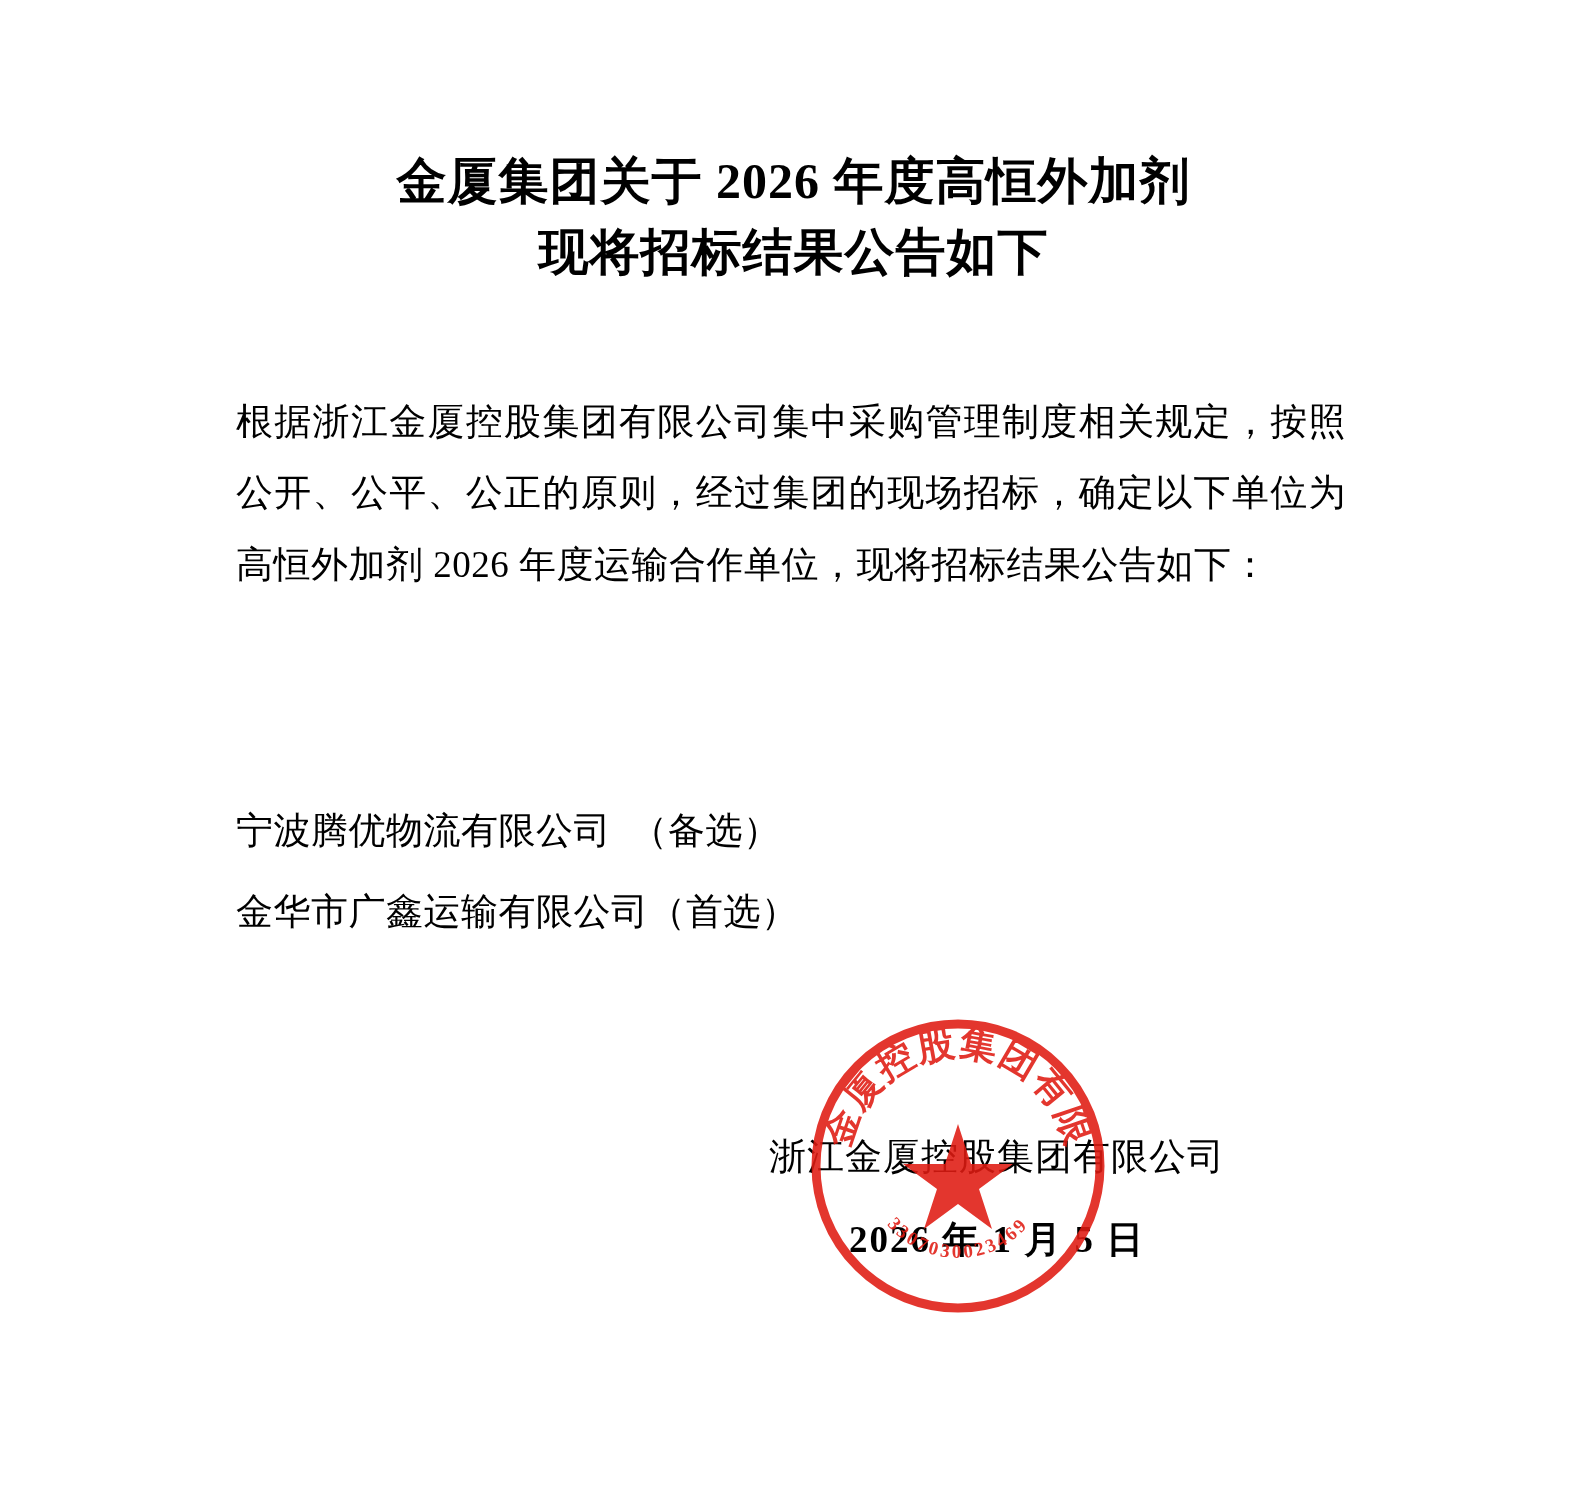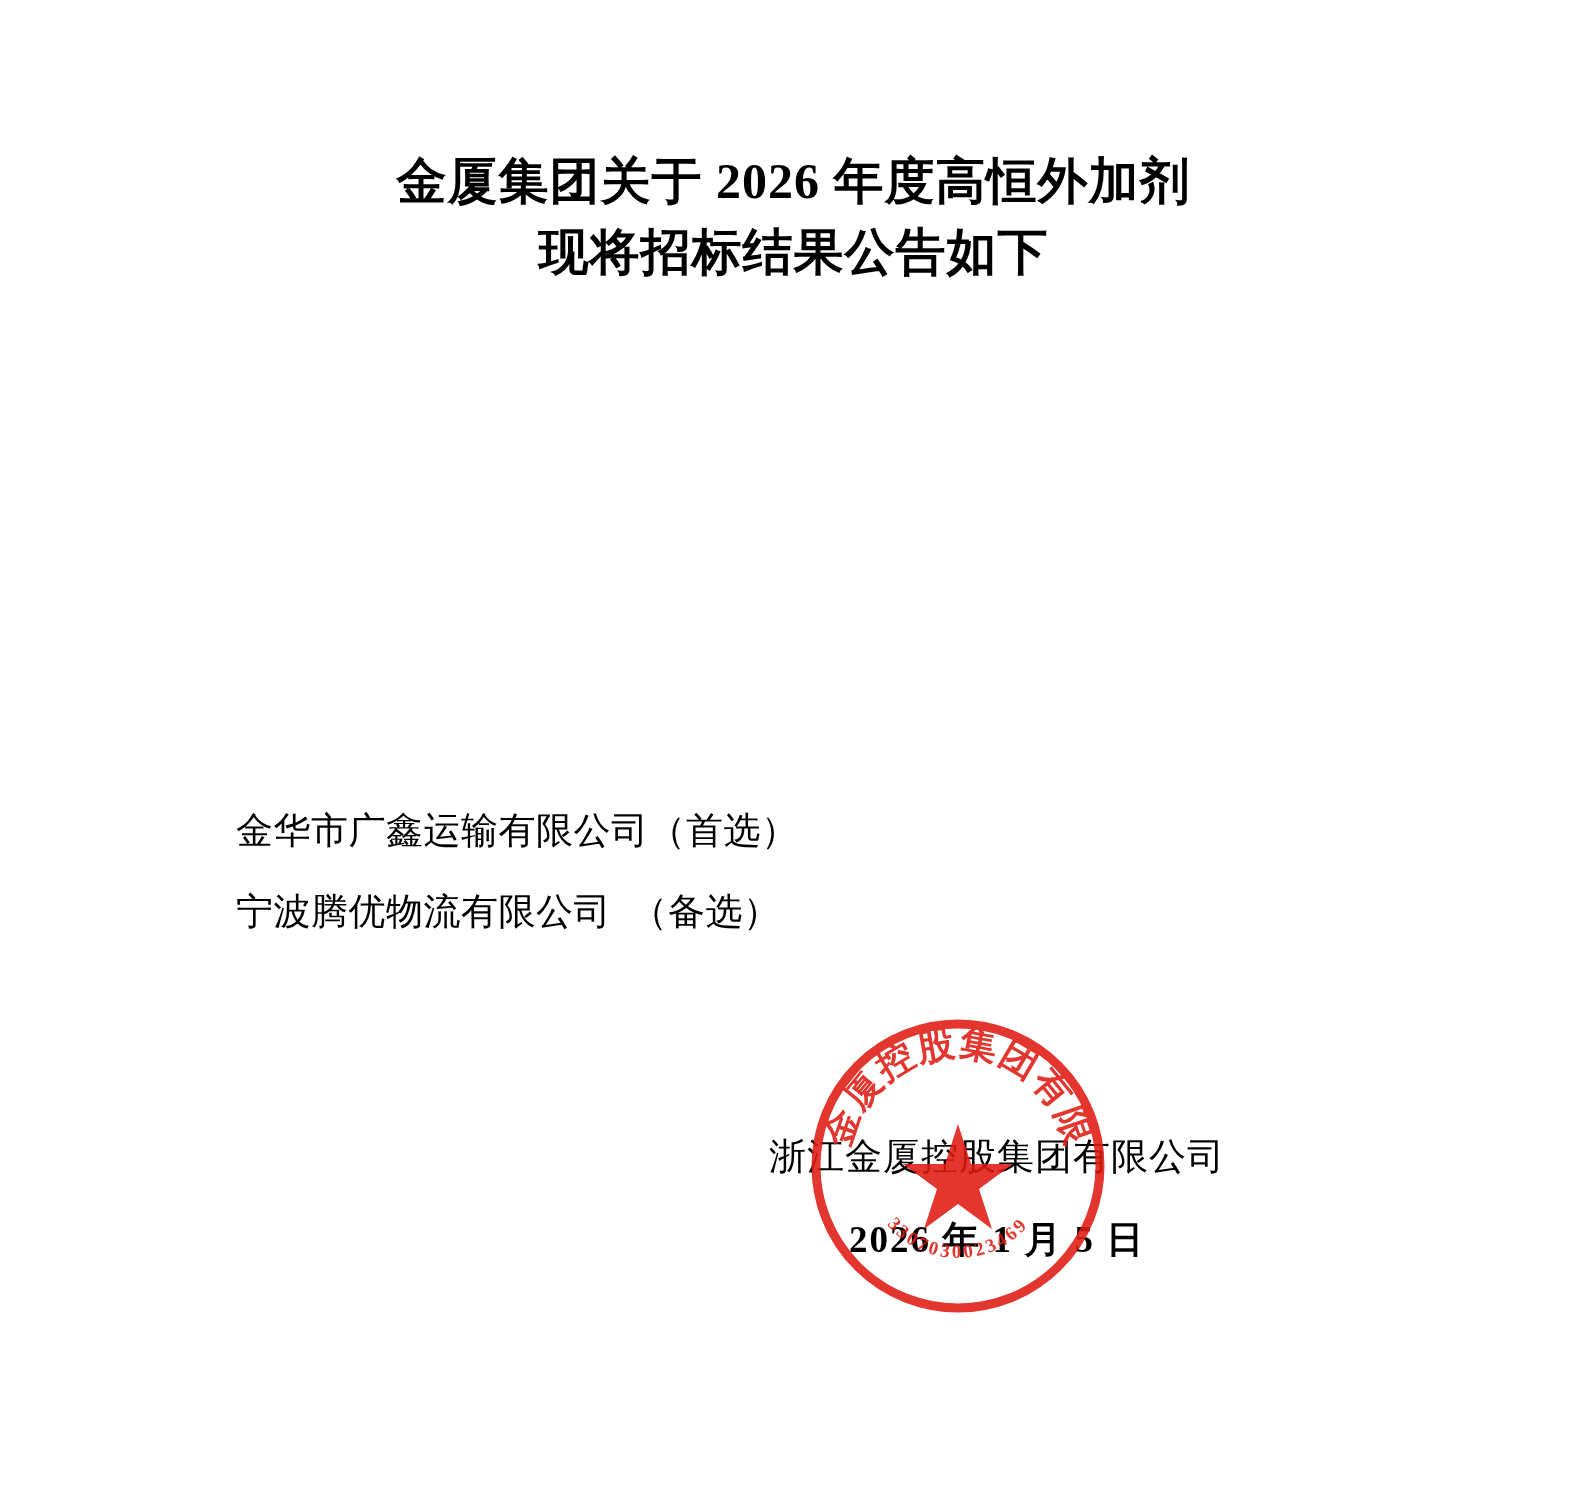--- a/index.html
+++ b/index.html
@@ -106,24 +106,27 @@
 </head>
 <body>
 
 <div class="page">
 
   <h1 class="doc-title">
     <span class="line">金厦集团关于 2026 年度高恒外加剂</span>
     <span class="line">现将招标结果公告如下</span>
   </h1>
 
+  <div class="body-wrap">
+    <p class="para">根据浙江金厦控股集团有限公司集中采购管理制度相关规定，按照公开、公平、公正的原则，经过集团的现场招标，确定以下单位为高恒外加剂 2026 年度运输合作单位，现将招标结果公告如下：</p>
+  </div>
 
   <div class="winners">
+    <div class="winner-line">宁波腾优物流有限公司  （备选）</div>
     <div class="winner-line">金华市广鑫运输有限公司（首选）</div>
-    <div class="winner-line">宁波腾优物流有限公司  （备选）</div>
   </div>
 
   <div class="signature">
     <div class="sig-company">浙江金厦控股集团有限公司</div>
     <div class="sig-date">2026 年 1 月 5 日</div>
   </div>
 
   <div class="seal">
     <svg viewBox="0 0 300 300" xmlns="http://www.w3.org/2000/svg" aria-hidden="true">
       <defs>

